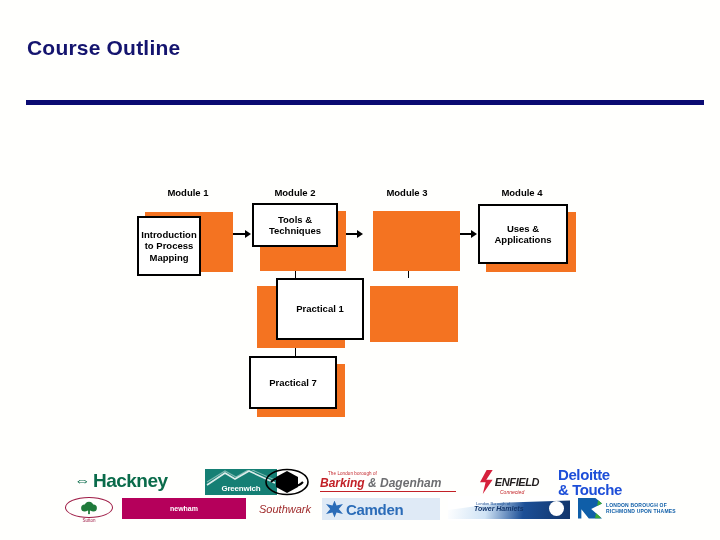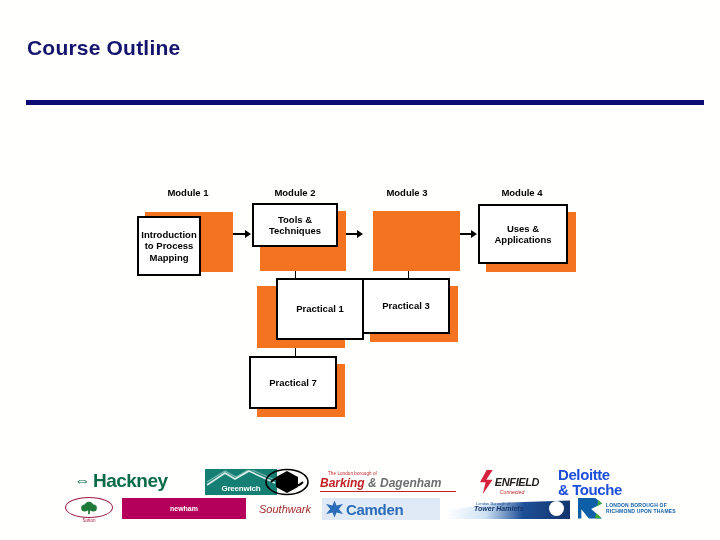--- a/index.html
+++ b/index.html
@@ -316,23 +316,20 @@
   <div class="node-box" style="left:249px; top:278px; width:88px; height:62px;margin-left:27px;">
     <span class="node-label">Practical 1</span>
   </div>
 
   <div class="node-shadow" style="left:257px; top:364px; width:88px; height:53px;"></div>
   <div class="node-box" style="left:249px; top:356px; width:88px; height:53px;">
     <span class="node-label">Practical 7</span>
   </div>
 
   <div class="node-shadow" style="left:370px; top:286px; width:88px; height:56px;"></div>
-  <div class="node-box" style="left:362px; top:278px; width:88px; height:56px;">
-    <span class="node-label">Practical 3</span>
-  </div>
 
 </div>
 
 <div id="logo-strip">
 
   <div class="logo" id="logo-hackney">
     <span class="hk-sym">⇔</span>
     <span class="logo-txt">Hackney</span>
   </div>
 

